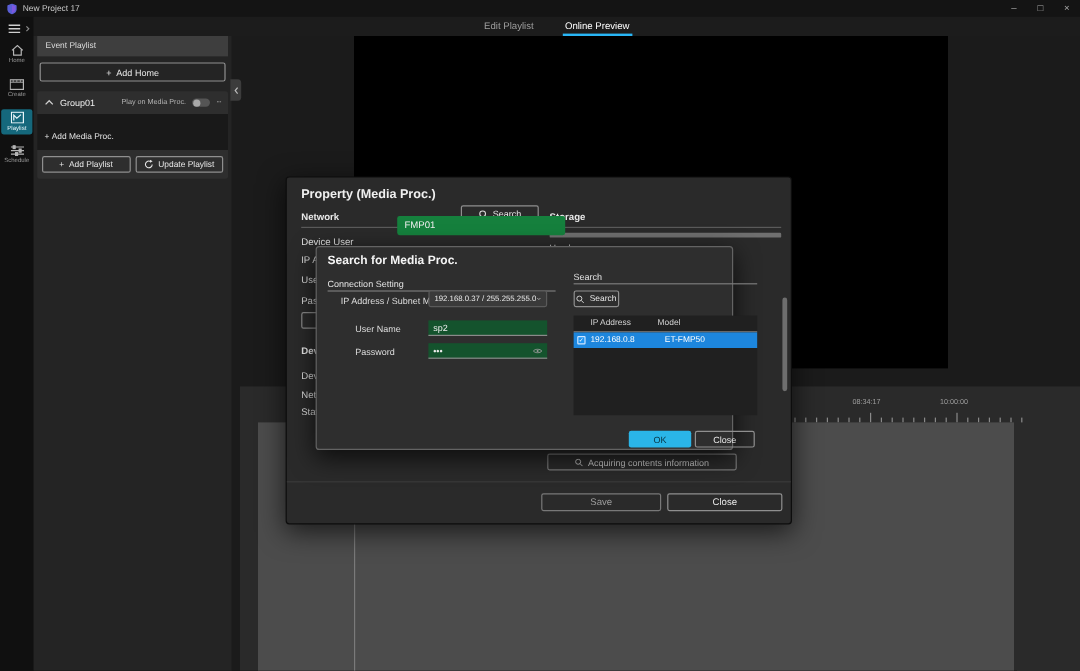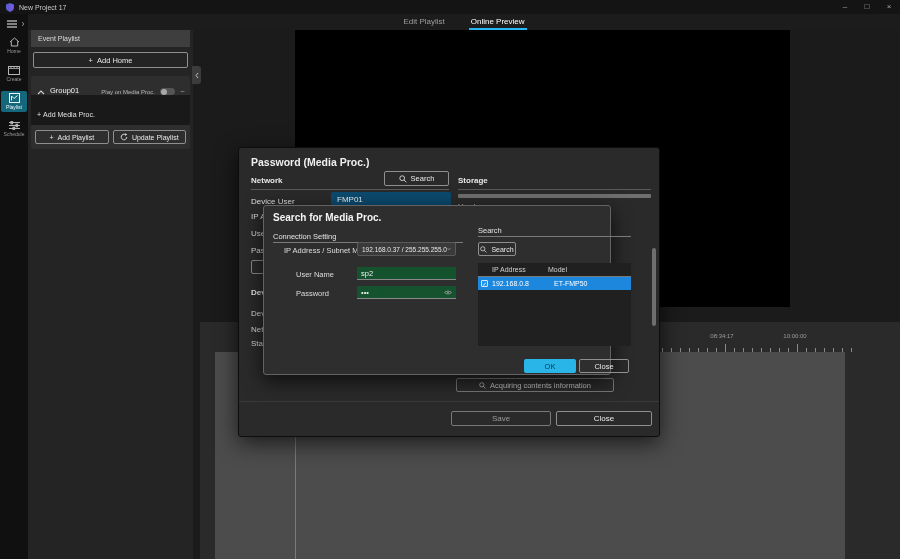--- a/index.html
+++ b/index.html
@@ -26,21 +26,21 @@
   #tabbar { position:absolute; left:28px; top:14px; width:872px; height:16px; background:#1c1c1c; display:flex; justify-content:center; gap:22px; }
   .tab { height:16px; line-height:15px; font-size:8px; color:#9e9e9e; padding:0 2px; border-bottom:2px solid transparent; }
   .tab.active { color:#fff; border-bottom:2px solid #29b6f6; }
 
   
   #panel { position:absolute; left:28px; top:30px; width:165px; height:529px; background:#242424; }
   #panel-header { margin:0 3px; height:17px; background:#3e3e3e; font-size:7px; color:#dcdcdc; line-height:17px; padding-left:7px; }
   .btn-outline { border:1px solid #8f8f8f; border-radius:2px; background:transparent; color:#e8e8e8; display:flex; align-items:center; justify-content:center; gap:4px; }
   #add-group { margin:5px 5px 0; height:16px; font-size:7.5px; }
   #group-card { margin:8px 3px 0; background:#2e2e2e; border-radius:2px; padding-bottom:5px; }
-  #group-head { height:19px; display:flex; align-items:flex-end; padding:0 6px; gap:5px; }
+  #group-head { height:19px; display:flex; align-items:center; padding:0 6px; gap:5px; }
   #group-name { font-size:7.5px; color:#f0f0f0; }
   #toggle-label { font-size:6px; color:#b5b5b5; margin-left:auto; white-space:nowrap; }
   #toggle { width:15px; height:7px; border-radius:4px; background:#555; position:relative; flex:none; }
   #toggle .knob { position:absolute; left:1px; top:0.5px; width:6px; height:6px; border-radius:50%; background:#a9a9a9; }
   #group-more { font-size:7px; color:#aaa; letter-spacing:-1px; }
   #group-dark { background:#191919; padding:13px 6px 4px; }
   #add-media-proc { display:flex; align-items:center; gap:2px; font-size:7px; color:#e2e2e2; height:13px; }
   #group-buttons { display:flex; gap:4px; padding:5px 4px 0; }
   #group-buttons .btn-outline { flex:1; height:14px; font-size:7px; }
 
@@ -66,21 +66,21 @@
   .section-label { font-size:8px; font-weight:700; color:#e8e8e8; }
   #net-label { position:absolute; left:12px; top:28px; }
   #stor-label { position:absolute; left:219px; top:28px;text-align:right; }
   .hline { position:absolute; height:1px; background:#5a5a5a; }
   #net-line { left:12px; top:41px; width:198px; }
   #stor-line { left:219px; top:41px; width:193px; }
   #stor-bar { position:absolute; left:219px; top:46px; width:193px; height:4px; background:#6f6f6f; border-radius:1px; }
   #used-label { position:absolute; left:219px; top:54px; font-size:7.5px; color:#cfcfcf; }
   #prop-search-btn { position:absolute; left:145px; top:23px; width:65px; height:15px; font-size:7.5px; }
   #devname-label { position:absolute; left:12px; top:49px; font-size:8px; color:#e0e0e0; }
-  #devname-input { position:absolute; left:92px; top:44px; width:120px; height:16px; background:#0c4a6e; border-radius:2px; font-size:8px; line-height:16px; padding-left:6px; color:#eee; }
+  #devname-input { position:absolute; left:92px; top:32px; width:140px; height:16px; background:#15803d; border-radius:2px; font-size:8px; line-height:16px; padding-left:6px; color:#eee; }
   .prop-field { position:absolute; left:12px; font-size:8px; color:#dcdcdc; white-space:nowrap; }
   #prop-ip { top:64px; } #prop-user { top:81px; } #prop-pass { top:98px; }
   #prop-hidden-btn { position:absolute; left:12px; top:112px; width:70px; height:14px; border:1px solid #8a8a8a; border-radius:2px; }
   #prop-devsec { position:absolute; left:12px; top:140px; font-size:8px; font-weight:700; color:#e8e8e8; white-space:nowrap; }
   #prop-dev { top:161px; } #prop-net { top:177px; } #prop-status { top:191px; }
   #prop-scroll { position:absolute; left:413px; top:100px; width:4px; height:78px; background:#6e6e6e; border-radius:2px; }
   #acquire-btn { position:absolute; left:217px; top:230px; width:158px; height:14px; font-size:7.5px; color:#c2c2c2; border-color:#787878; }
   #prop-footer-line { position:absolute; left:0; top:253px; width:420px; height:1px; background:#3a3a3a; }
   #save-btn { position:absolute; left:212px; top:263px; width:100px; height:15px; font-size:8px; color:#9c9c9c; border-color:#787878; }
   #prop-close-btn { position:absolute; left:317px; top:263px; width:96px; height:15px; font-size:8px; }
@@ -263,21 +263,21 @@
         <i></i>
         <i></i>
         <i></i>
     </div>
     <div id="track">
       <div class="vline"></div>
     </div>
   </div>
 
   <div id="prop-dialog">
-    <div id="prop-title">Password (Media Proc.)</div>
+    <div id="prop-title">Property (Media Proc.)</div>
     <div id="net-label" class="section-label">Network</div>
     <div id="prop-search-btn" class="btn-outline">
       <svg width="8" height="8" viewBox="0 0 10 10">
           <circle cx="4" cy="4" r="3" fill="none" stroke="#dcdcdc" stroke-width="1.1"></circle>
           <line x1="6.2" y1="6.2" x2="9.2" y2="9.2" stroke="#dcdcdc" stroke-width="1.1"></line>
         </svg>
       <span>Search</span>
     </div>
     <div id="net-line" class="hline"></div>
     <div id="stor-label" class="section-label">Storage</div>

